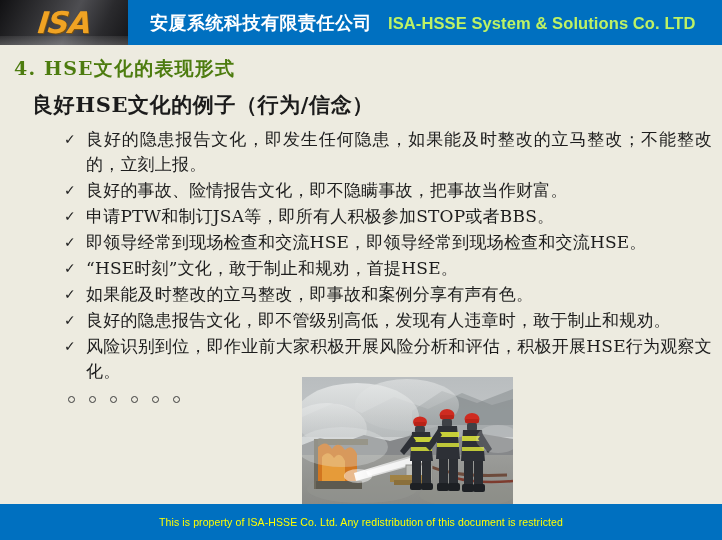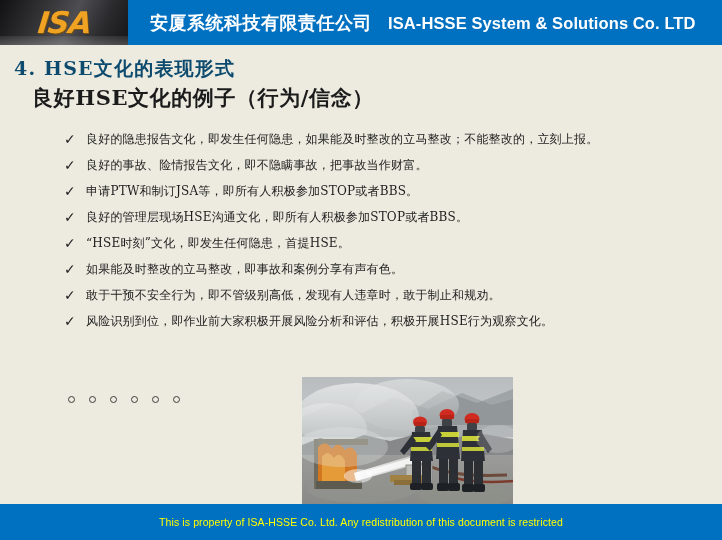--- a/index.html
+++ b/index.html
@@ -68,44 +68,44 @@
     white-space: nowrap;
   }
   .hdr-cn {
     color: #ffffff;
     font-family: "DejaVu Sans", sans-serif;
     font-weight: bold;
     font-size: 18px;
     letter-spacing: 0.5px;
   }
   .hdr-en {
-    color: #ffffff;
+    color: #bef264;
     font-family: "Liberation Sans", sans-serif;
     font-weight: bold;
     font-size: 16.5px;
     margin-left: 16px;
     letter-spacing: 0.1px;
   }
 
   
   .title-1 {
     position: absolute;
     left: 14px;
     top: 56px;
     font-family: "DejaVu Serif", serif;
     font-weight: bold;
     font-size: 19px;
-    color: #0c4a6e;
+    color: #4d7c0f;
     letter-spacing: 1.2px;
     white-space: nowrap;
   }
   .title-2 {
     position: absolute;
     left: 32px;
-    top: 84px;
+    top: 91px;
     font-family: "DejaVu Serif", serif;
     font-weight: bold;
     font-size: 21px;
     color: #1b1b1b;
     letter-spacing: 0.6px;
     white-space: nowrap;
   }
 
   
   .bullets {
@@ -125,21 +125,21 @@
     font-family: "DejaVu Sans", sans-serif;
     font-size: 14px;
     color: #232323;
     line-height: 25px;
     text-align: left;
     padding-left: 2px;
   }
   .bullet-text {
     flex: 1 1 auto;
     font-family: "DejaVu Serif", serif;
-    font-size: 12px;
+    font-size: 17px;
     color: #1d1d1d;
     line-height: 25px;
     letter-spacing: 0.2px;
     text-align: justify;
     text-justify: inter-character;
   }
 
   
   .circles-row {
     position: absolute;
@@ -222,36 +222,36 @@
       <span class="bullet-text">良好的事故、险情报告文化，即不隐瞒事故，把事故当作财富。</span>
     </div>
 
     <div class="bullet-row">
       <span class="check-mark">✓</span>
       <span class="bullet-text">申请PTW和制订JSA等，即所有人积极参加STOP或者BBS。</span>
     </div>
 
     <div class="bullet-row">
       <span class="check-mark">✓</span>
-      <span class="bullet-text">良好的管理层现场HSE沟通文化，即所有人积极参加STOP或者BBS。</span>
-    </div>
-
-    <div class="bullet-row">
-      <span class="check-mark">✓</span>
-      <span class="bullet-text">“HSE时刻”文化，即发生任何隐患，首提HSE。</span>
+      <span class="bullet-text">即领导经常到现场检查和交流HSE，即领导经常到现场检查和交流HSE。</span>
+    </div>
+
+    <div class="bullet-row">
+      <span class="check-mark">✓</span>
+      <span class="bullet-text">“HSE时刻”文化，敢于制止和规劝，首提HSE。</span>
     </div>
 
     <div class="bullet-row">
       <span class="check-mark">✓</span>
       <span class="bullet-text">如果能及时整改的立马整改，即事故和案例分享有声有色。</span>
     </div>
 
     <div class="bullet-row">
       <span class="check-mark">✓</span>
-      <span class="bullet-text">敢于干预不安全行为，即不管级别高低，发现有人违章时，敢于制止和规劝。</span>
+      <span class="bullet-text">良好的隐患报告文化，即不管级别高低，发现有人违章时，敢于制止和规劝。</span>
     </div>
 
     <div class="bullet-row">
       <span class="check-mark">✓</span>
       <span class="bullet-text">风险识别到位，即作业前大家积极开展风险分析和评估，积极开展HSE行为观察文化。</span>
     </div>
 
   </div>
 
   <div class="circles-row">

